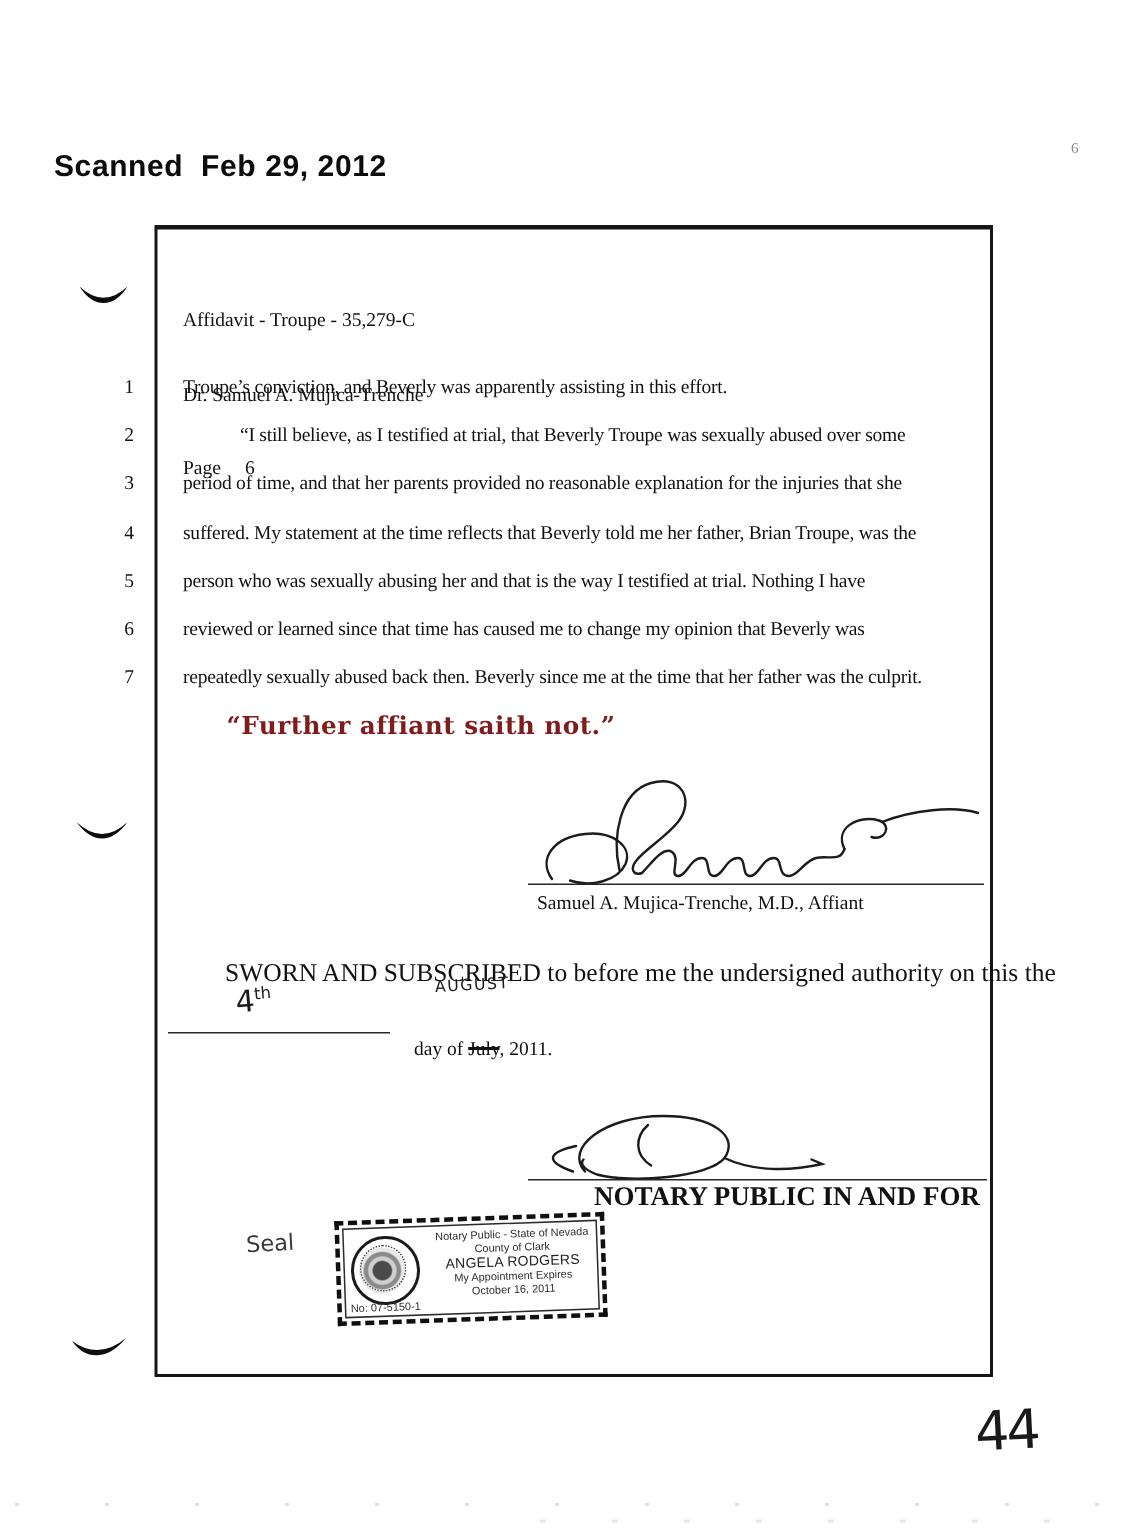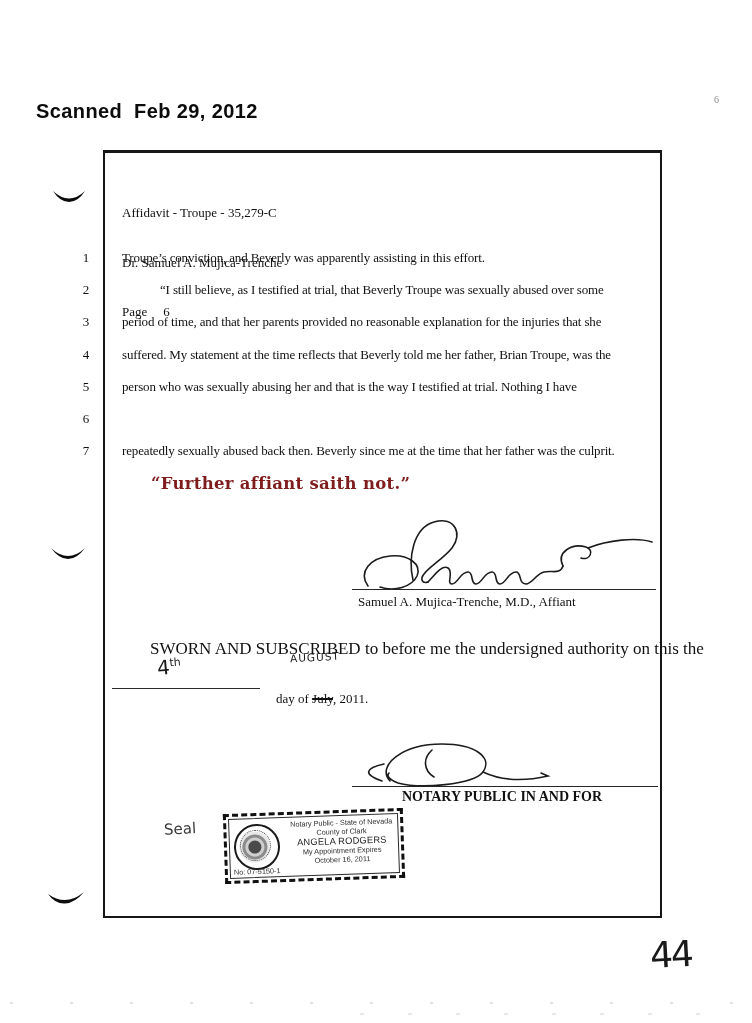--- a/index.html
+++ b/index.html
@@ -47,21 +47,21 @@
 
   .handwriting { font-family:"DejaVu Sans", sans-serif; color:#1a1a1a; }
   .hw-day { left:157px; top:655px; font-size:20px; transform:rotate(-5deg); }
   .hw-day sup { font-size:11px; vertical-align:super; }
   .hw-month { left:290px; top:651px; font-size:10.5px; letter-spacing:1px; transform:rotate(-3deg); }
   .hw-seal { left:164px; top:820px; font-size:15px; color:#3a3a3a; transform:rotate(-3deg); font-family:"DejaVu Sans", sans-serif; }
   .hw-pagenum { left:650px; top:934px; font-size:36px; transform:rotate(-3deg); letter-spacing:-2px; }
 
   .notary-caption {
     left:396px; top:789px; width:212px; text-align:center;
-    font-size:14px; font-weight:bold; line-height:16.5px; white-space:nowrap;
+    font-size:18px; font-weight:bold; line-height:16.5px; white-space:nowrap;
   }
 
   .stamp {
     left:224px; top:811px; width:180px; height:70px;
     border:3px dashed #101010; transform:rotate(-2deg); background:#fff; padding:2px;
   }
   .stamp-inner { position:relative; width:100%; height:100%; border:1px solid #2c2c2c; }
   .stamp-seal-circle {
     position:absolute; left:4px; top:5px; width:46px; height:46px; border-radius:50%;
     border:2.5px solid #1b1b1b; background:radial-gradient(circle at 45% 50%, #4a4a4a 0 6px, #cfcfcf 7px 9px, #8b8b8b 10px 12px, #e8e8e8 13px 15px, #ffffff 16px);
@@ -127,20 +127,21 @@
   <div class="abs line-num" style="top:347px;">4</div>
   <div class="abs line-num" style="top:379px;">5</div>
   <div class="abs line-num" style="top:411px;">6</div>
   <div class="abs line-num" style="top:443px;">7</div>
 
   <div class="abs body-line" style="top:250px;">Troupe’s conviction, and Beverly was apparently assisting in this effort.</div>
   <div class="abs body-line indent" style="top:282px;">“I still believe, as I testified at trial, that Beverly Troupe was sexually abused over some</div>
   <div class="abs body-line" style="top:314px;">period of time, and that her parents provided no reasonable explanation for the injuries that she</div>
   <div class="abs body-line" style="top:347px;">suffered.  My statement at the time reflects that Beverly told me her father, Brian Troupe, was the</div>
   <div class="abs body-line" style="top:379px;">person who was sexually abusing her and that is the way I testified at trial.  Nothing I have</div>
+  <div class="abs body-line" style="top:411px;">reviewed or learned since that time has caused me to change my opinion that Beverly was</div>
   <div class="abs body-line" style="top:443px;">repeatedly sexually abused back then.  Beverly since me at the time that her father was the culprit.</div>
 
   <div class="abs closing-quote">“Further affiant saith not.”</div>
 
   <div class="abs" style="left:350px; top:514px;">
     <svg width="310" height="78" viewBox="0 0 310 78" fill="none" stroke="#1c1c1c" stroke-width="1.6" stroke-linecap="round">
       <path d="M18,72 C8,58 20,44 40,42 C58,40 72,50 67,62 C62,73 44,78 30,73"></path>
       <path d="M63,66 C58,44 63,14 84,8 C105,2 113,20 102,34 C93,45 80,52 74,60 C70,65 72,70 78,68"></path>
       <path d="M78,68 C84,62 92,50 98,54 C104,58 96,70 102,70 C108,70 110,58 118,58 C124,58 120,70 126,70 C132,70 134,58 142,58 C148,58 144,70 150,70 C156,70 158,58 166,58 C172,58 168,70 176,70 C182,70 186,60 194,58 C202,56 210,61 213,52"></path>
       <path d="M213,52 C206,38 222,29 236,33 C245,36 240,47 231,44"></path>

